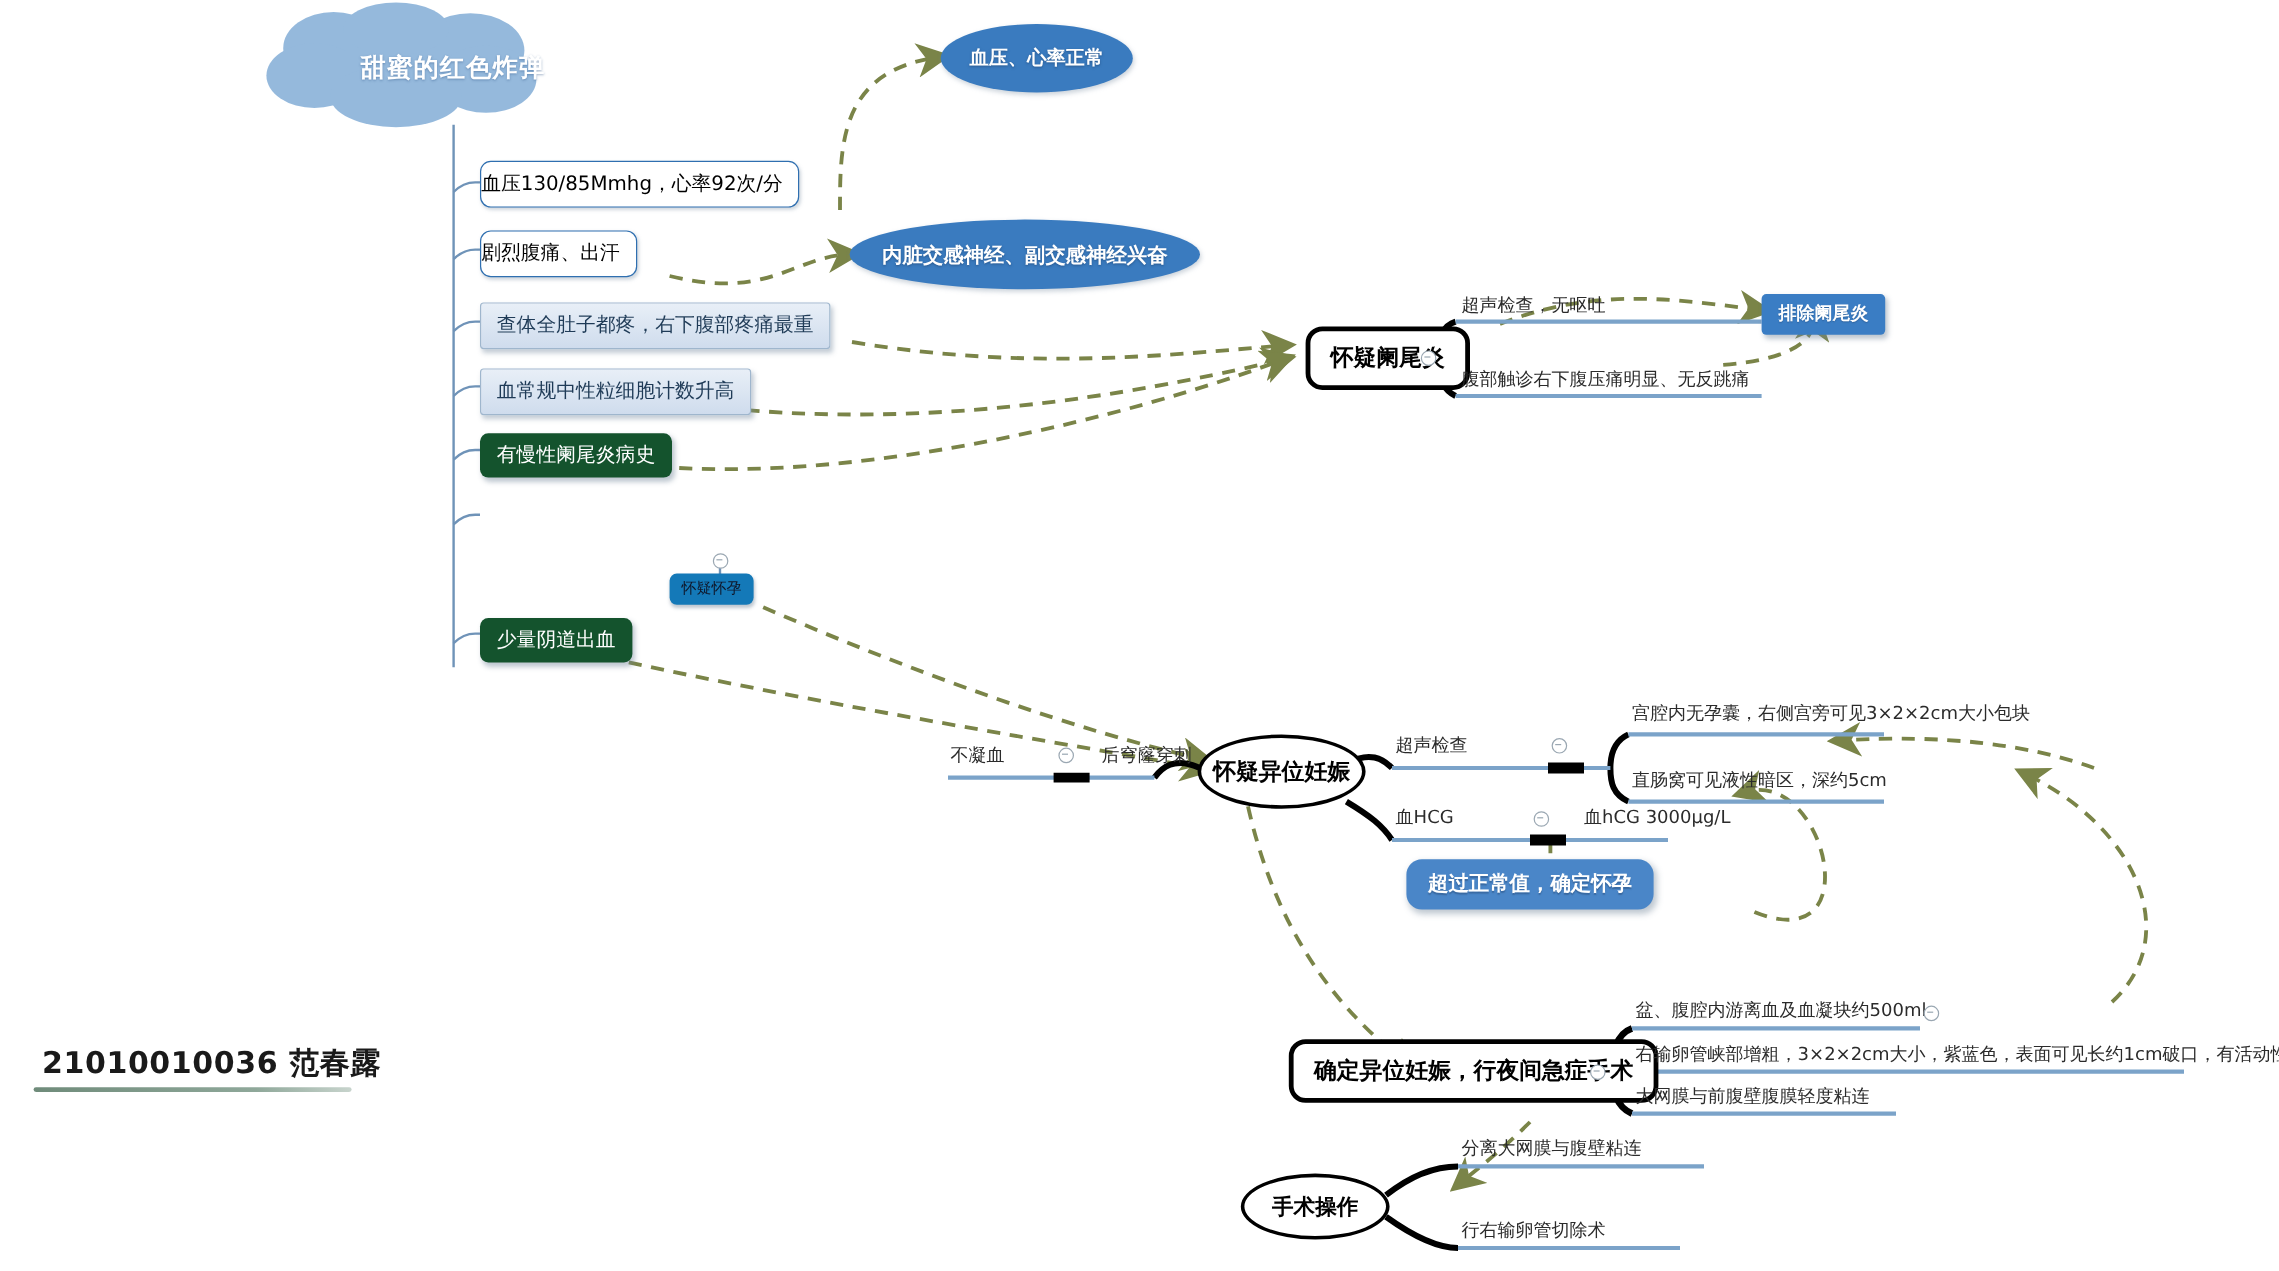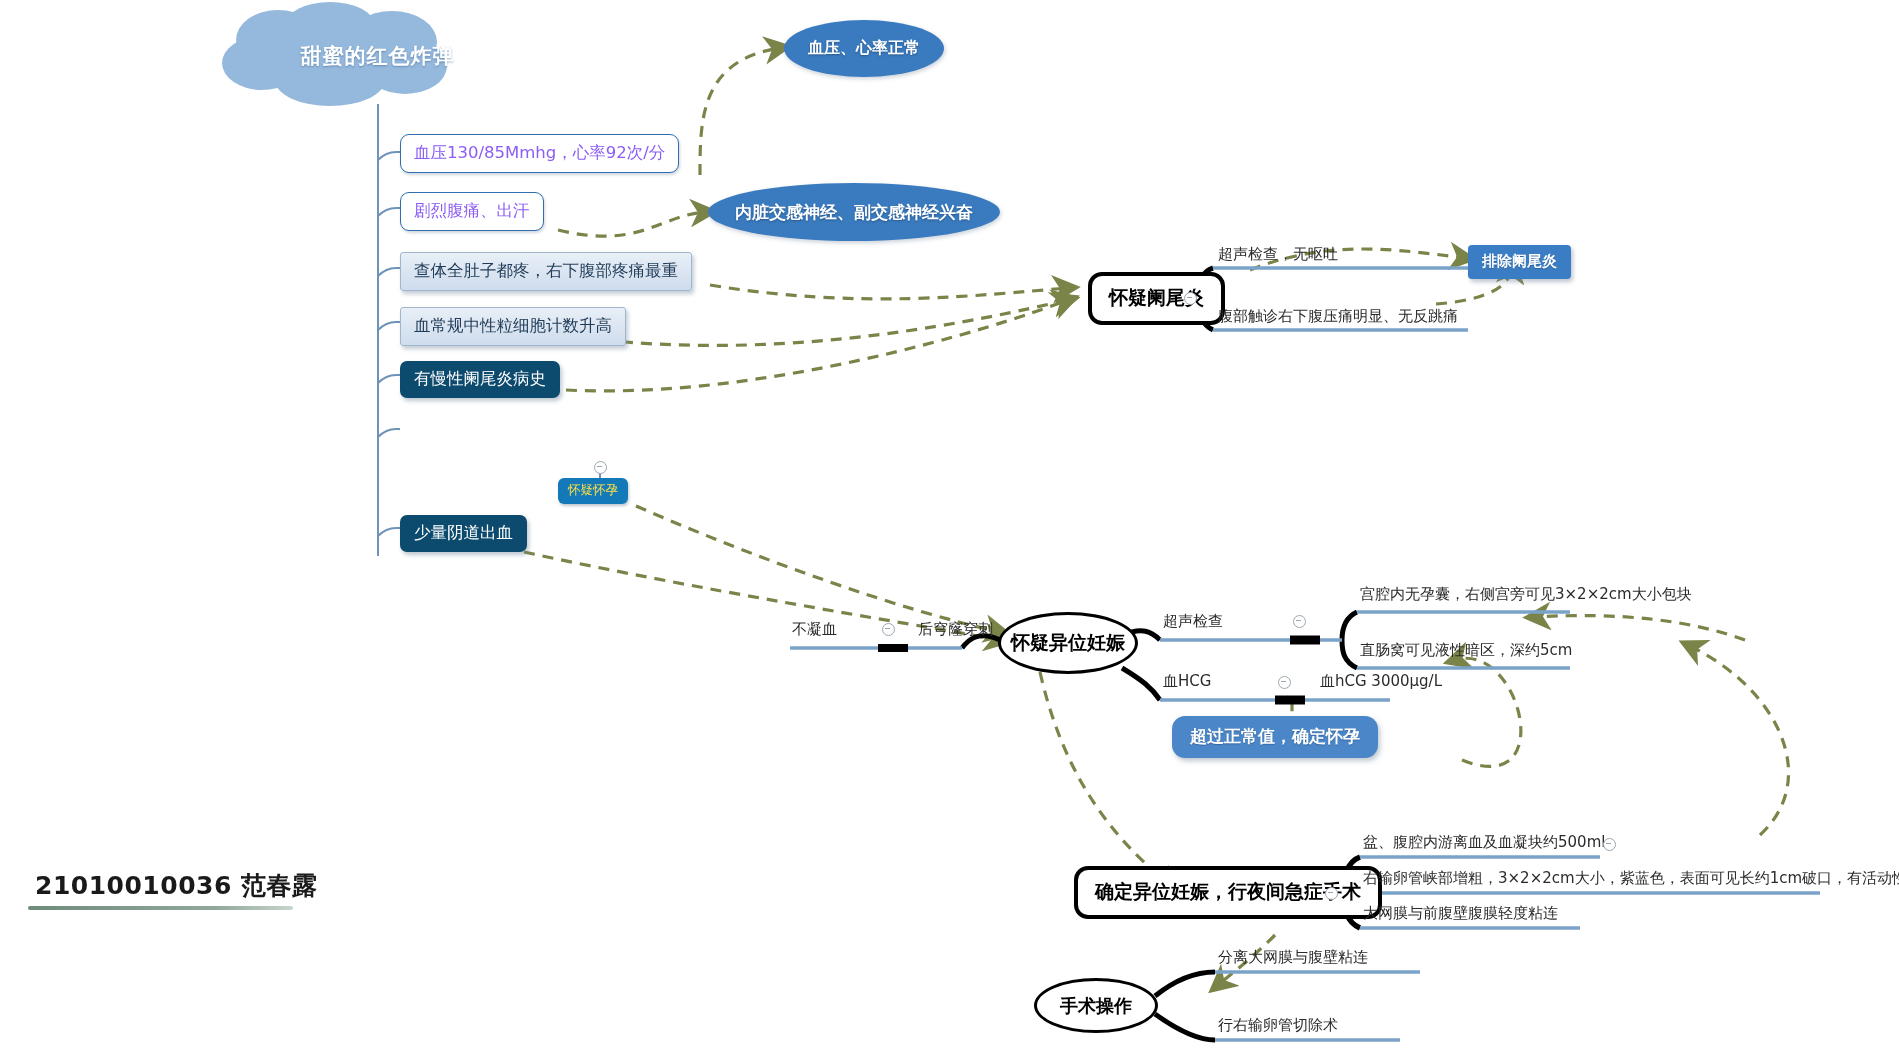--- a/index.html
+++ b/index.html
@@ -15,35 +15,35 @@
   .cloud-wrap{position:absolute;left:245px;top:8px;width:265px;height:100px;}
   .cloud-text{
     position:absolute;left:0;top:34px;width:265px;text-align:center;
     color:#ffffff;font-size:21px;font-weight:bold;letter-spacing:1px;
     text-shadow:0 1px 2px rgba(40,80,130,.45);
   }
 
   
   .b-white{
     background:#ffffff;border:1.4px solid #2f6fb0;border-radius:9px;
-    color:#8b5cf6;font-size:16.5px;padding:7px 13px 8px 13px;
+    color:#000000;font-size:16.5px;padding:7px 13px 8px 0;
     box-shadow:1px 2px 3px rgba(120,140,160,.35);
   }
   .b-grad{
     background:linear-gradient(180deg,#e8eff7 0%,#cfdced 100%);
     border:1.2px solid #9fb6cd;border-radius:3px;
     color:#1f3b57;font-size:16.5px;padding:7px 13px 8px 13px;
     box-shadow:2px 3px 4px rgba(120,140,160,.45);
   }
   .b-blue{
-    background:#0c4a6e;border-radius:7px;color:#ffffff;font-size:16.5px;
+    background:#14532d;border-radius:7px;color:#ffffff;font-size:16.5px;
     padding:7px 14px 8px 14px;box-shadow:2px 3px 4px rgba(110,130,150,.45);
   }
   .b-blue-sm{
-    background:#1479b8;border-radius:6px;color:#fde047;font-size:12.5px;
+    background:#1479b8;border-radius:6px;color:#0f172a;font-size:12.5px;
     padding:4px 10px 5px 10px;box-shadow:1px 2px 3px rgba(110,130,150,.45);
   }
   .b-blue-round{
     background:#4a86c8;border-radius:13px;color:#ffffff;font-size:17px;font-weight:bold;
     padding:9px 18px 10px 18px;box-shadow:2px 3px 5px rgba(110,130,150,.45);
     text-shadow:0 1px 1px rgba(30,60,100,.4);
   }
   .b-blue-flat{
     background:#3a7dc4;border-radius:4px;color:#ffffff;font-size:15px;font-weight:bold;
     padding:7px 14px 8px 14px;box-shadow:2px 3px 4px rgba(110,130,150,.45);

